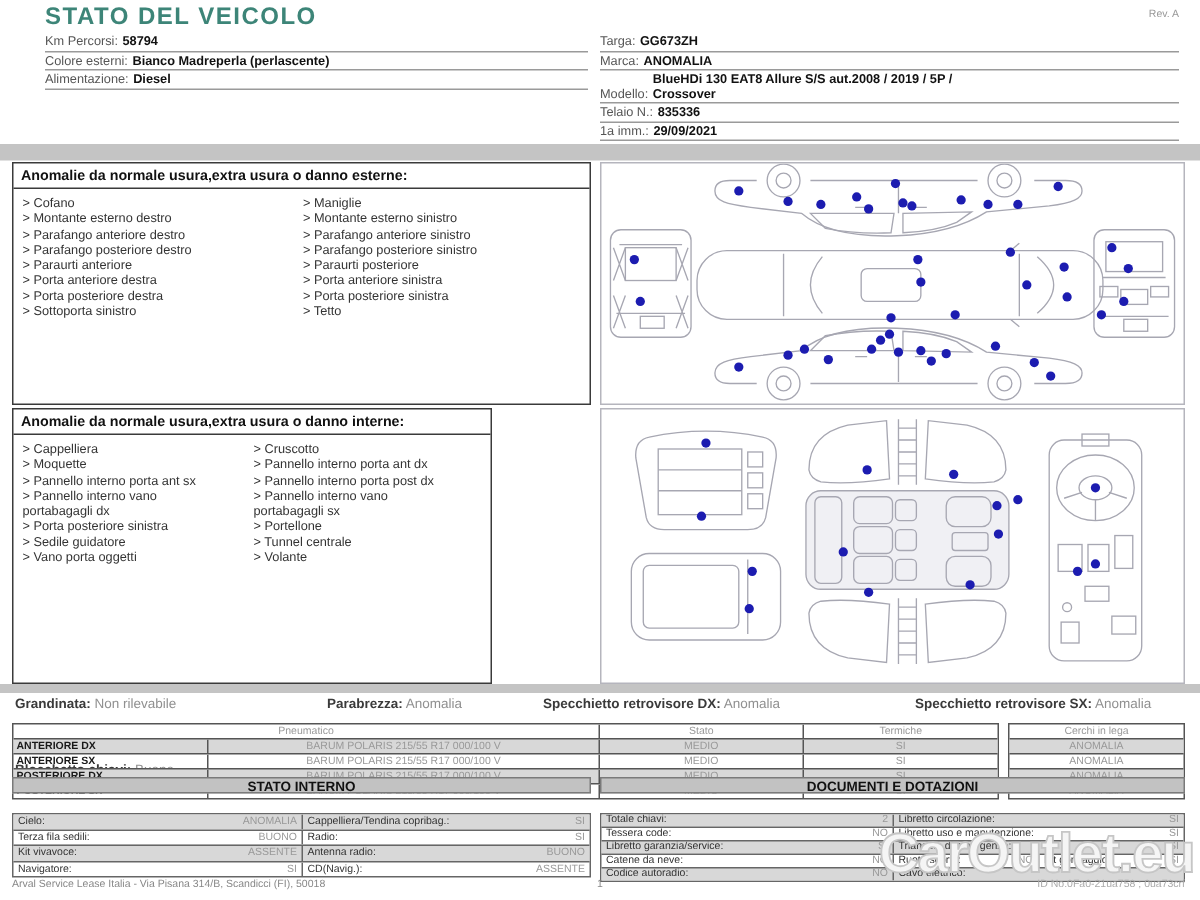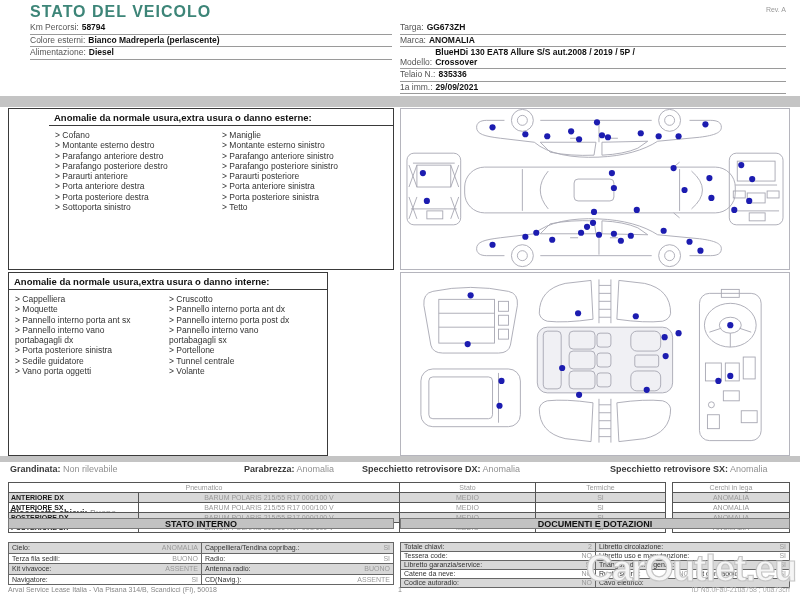--- a/index.html
+++ b/index.html
@@ -20,21 +20,21 @@
   .hvalue{font-weight:bold;color:#111;white-space:pre-line;}
 
   .band{position:absolute;left:0;width:800px;background:#c4c4c4;}
   .band1{top:96px;height:11px;}
   .band2{top:456px;height:6px;}
 
   
   .panel{position:absolute;background:#fff;box-sizing:border-box;}
   .panel-text{border:1px solid #3a3a3a;}
   .panel-diagram{border:1px solid #b5b5bd;}
-  .p-ext-text{left:8px;top:108px;width:386px;height:162px;padding-left:40px;}
+  .p-ext-text{left:8px;top:108px;width:386px;height:162px;}
   .p-ext-diag{left:400px;top:108px;width:390px;height:162px;}
   .p-int-text{left:8px;top:272px;width:320px;height:184px;}
   .p-int-diag{left:400px;top:272px;width:390px;height:184px;}
   .panel-heading{font-size:9.5px;font-weight:bold;color:#111;
                  padding:3px 5px 2px 5px;border-bottom:1px solid #3a3a3a;}
   .cols{display:flex;padding:4px 4px 0 6px;}
   .col{width:50%;}
   .li{font-size:8.5px;line-height:10.3px;color:#333;white-space:pre-line;}
 
   .diag-svg{display:block;width:100%;height:100%;}
@@ -360,21 +360,21 @@
   <div class="band band2"></div>
 
   <div class="cond" style="left:10px;top:464px;">
     <span class="cond-label">Grandinata:</span>
     <span class="cond-value">Non rilevabile</span>
   </div>
   <div class="cond" style="left:10px;top:474px;margin-top:34px;">
     <span class="cond-label">Blocchetto chiavi:</span>
     <span class="cond-value">Buono</span>
   </div>
-  <div class="cond" style="left:244px;top:464px;">
+  <div class="cond" style="left:218px;top:464px;">
     <span class="cond-label">Parabrezza:</span>
     <span class="cond-value">Anomalia</span>
   </div>
   <div class="cond" style="left:362px;top:464px;">
     <span class="cond-label">Specchietto retrovisore DX:</span>
     <span class="cond-value">Anomalia</span>
   </div>
   <div class="cond" style="left:610px;top:464px;">
     <span class="cond-label">Specchietto retrovisore SX:</span>
     <span class="cond-value">Anomalia</span>

